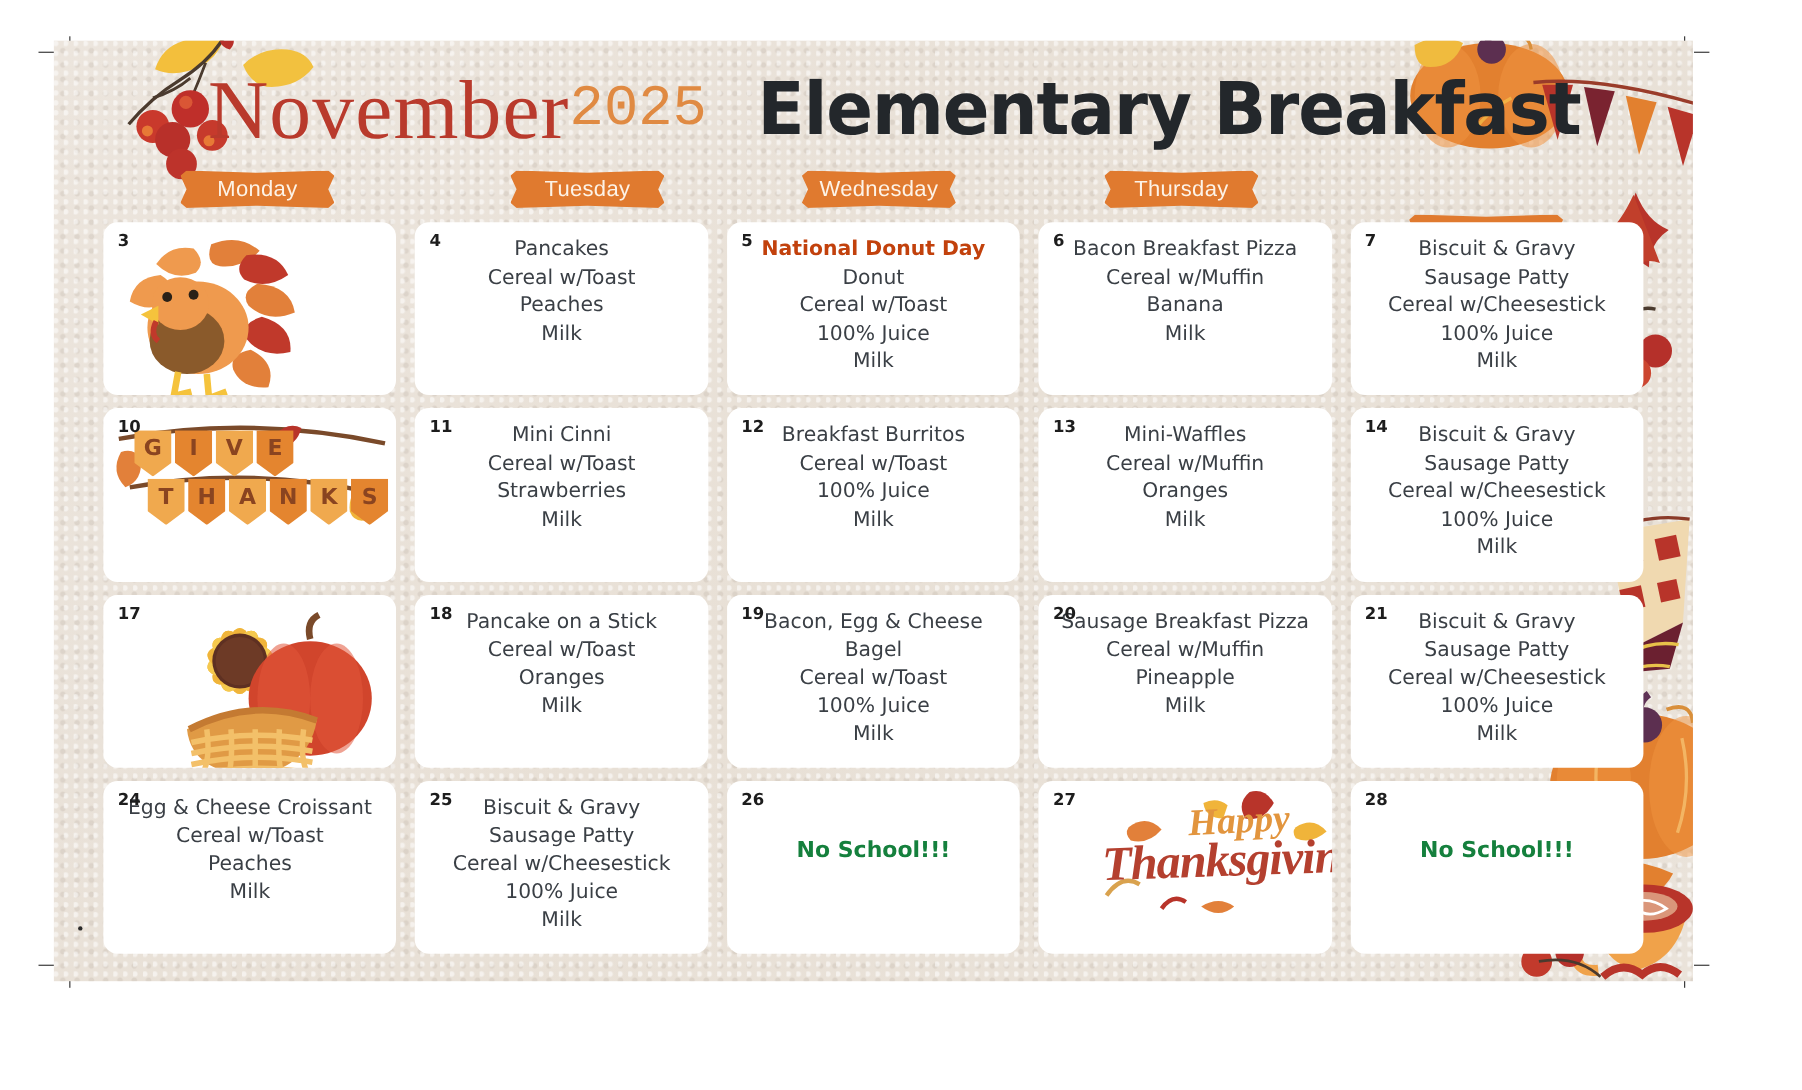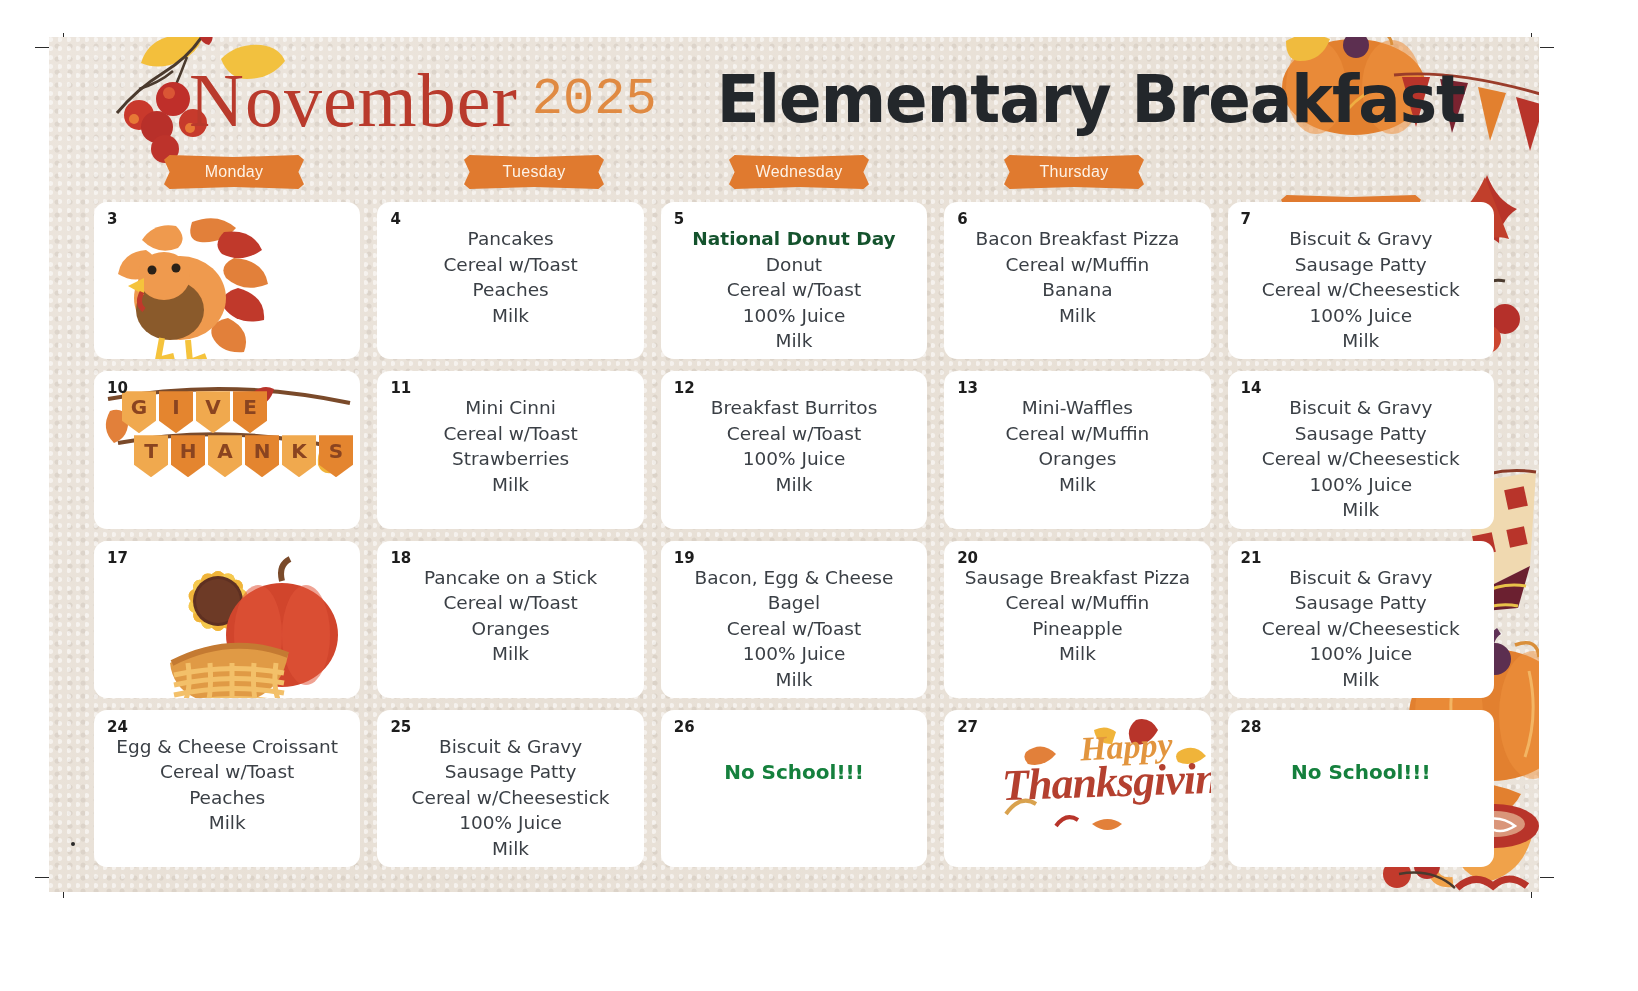--- a/index.html
+++ b/index.html
@@ -24,42 +24,42 @@
       radial-gradient(circle at 62% 70%, rgba(180,168,156,.25) 0 2px, transparent 3px),
       linear-gradient(135deg,#ece5dd 0%,#e8e0d6 50%,#eae3da 100%);
     background-size: 9px 9px, 13px 13px, 100% 100%;
     overflow:hidden;
   }
 
   
   .header { position:absolute; left:0; top:0; width:100%; height:120px; }
   .title-row {
     position:absolute; left:140px; top:8px; width:1320px; height:110px;
-    display:flex; align-items:center; gap:14px; white-space:nowrap;
+    display:flex; align-items:center; gap:0; white-space:nowrap;
   }
   .t-month {
     font-family:"Liberation Serif", serif; font-size:76px; color:#b93a2c;
     letter-spacing:1px; line-height:1;
   }
   .t-year {
     font-family:Liberation Mono, monospace; font-size:52px; color:#e08a42;
     line-height:1;
   }
   .t-rest {
     font-family:"DejaVu Sans", sans-serif; font-weight:700; font-size:66px;
     color:#23272b; letter-spacing:-1px; line-height:1; margin-left:26px;
     transform: scaleX(.95);
   }
 
   
   .daybar { position:absolute; left:0; top:118px; width:100%; height:40px; }
   .ribbon {
     position:absolute; top:0; height:34px; width:140px;
     background:#e07a2f; color:#fdf3e7;
-    font-size:16px; display:flex; align-items:center; justify-content:center;
+    font-size:20px; display:flex; align-items:center; justify-content:center;
     clip-path: polygon(0% 14%, 4% 0%, 50% 6%, 96% 0%, 100% 14%, 96% 50%, 100% 86%,
                        96% 100%, 50% 94%, 4% 100%, 0% 86%, 4% 50%);
     letter-spacing:.3px;
   }
   .ribbon:nth-child(1){ left:115px; }
   .ribbon:nth-child(2){ left:415px;text-align:center; }
   .ribbon:nth-child(3){ left:680px; }
   .ribbon:nth-child(4){ left:955px; }
   .ribbon:nth-child(5){ left:1232px;margin-top:40px; }
 
@@ -77,23 +77,23 @@
   }
   .daynum {
     position:absolute; left:13px; top:8px;
     font-family:"DejaVu Sans", sans-serif; font-weight:700;
     font-size:15px; color:#1d1d1d; z-index:4;
   }
   .menu {
     position:absolute; left:0; right:0; top:12px;
     text-align:center; padding:0 6px;
     font-family:"DejaVu Sans", sans-serif;
-    font-size:18.5px; line-height:1.38; color:#3a3f45;margin-top:12px;
-  }
-  .menu .hl { font-weight:700; color:#14532d; }
+    font-size:18.5px; line-height:1.38; color:#3a3f45;
+  }
+  .menu .hl { font-weight:700; color:#c2410c; }
   .noschool {
     position:absolute; left:0; right:0; top:48px; text-align:center;
     font-family:"DejaVu Sans", sans-serif; font-weight:700;
     font-size:20px; line-height:1.45; color:#15803d;
   }
 
   
   .art { position:absolute; inset:0; }
   .art svg { position:absolute; }
 

